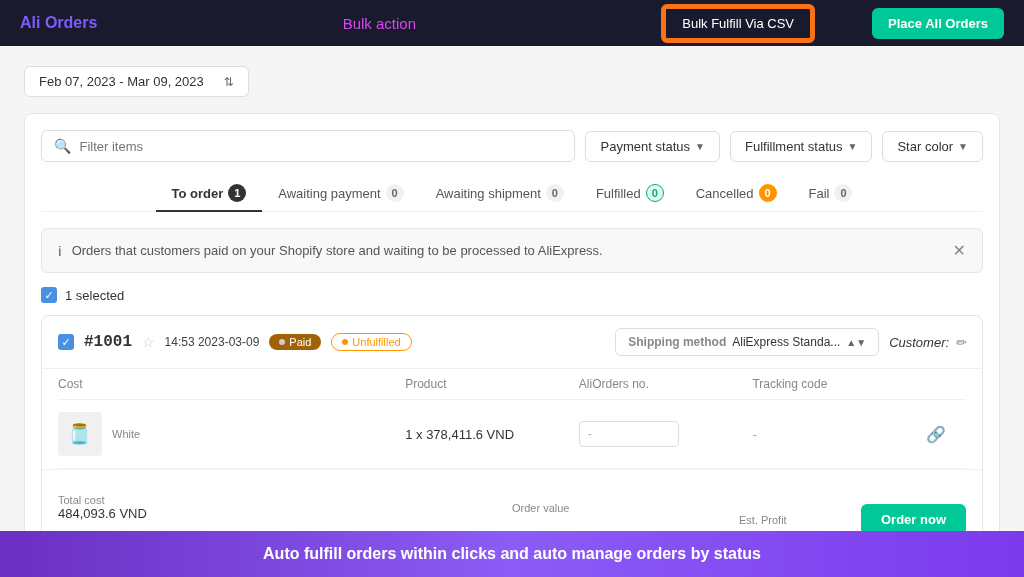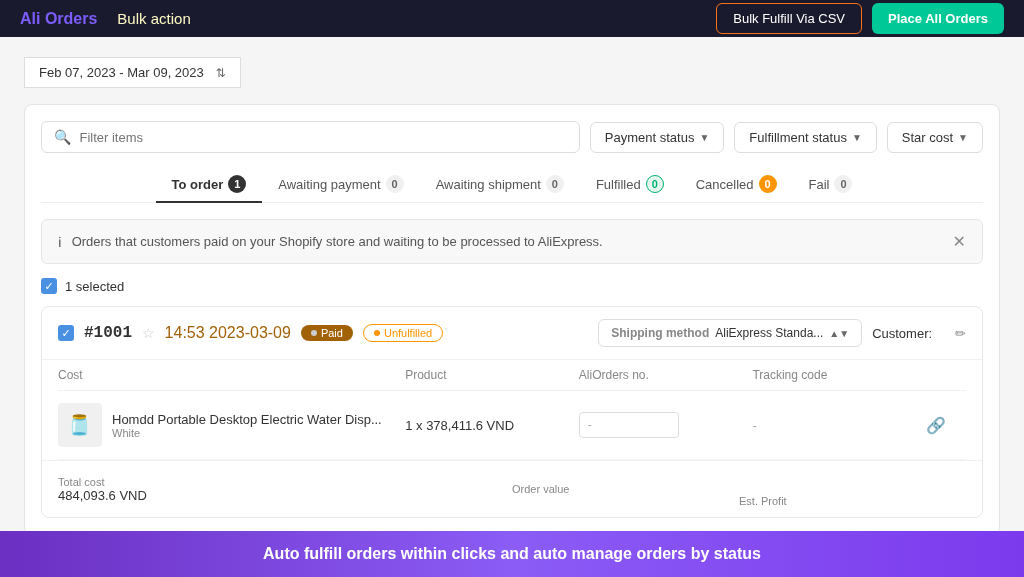--- a/index.html
+++ b/index.html
@@ -4,76 +4,78 @@
   <style>
     * { box-sizing: border-box; margin: 0; padding: 0; }
     body { font-family: -apple-system, BlinkMacSystemFont, 'Segoe UI', sans-serif; background: #f5f5f5; font-size: 14px; color: #333; }
 
     
     .header {
       background: #1a1a2e;
       display: flex;
       align-items: center;
       padding: 0 20px;
-      height: 37px;
+      height: 46px;
       gap: 20px;
     }
     .header-logo {
       color: #7c5cfc;
       font-weight: 700;
       font-size: 16px;
       flex: 0 0 auto;
     }
     .header-title {
-      color: #fef9c3;
+      color: #d946ef;
       font-size: 15px;
       font-weight: 500;
       flex: 1;
+      text-align: center;
     }
     .header-actions {
       display: flex;
       gap: 10px;
       align-items: center;
     }
     .btn-csv {
       background: transparent;
-      border: 1px solid #f97316;
+      border: 5px solid #f97316;
       color: #fff;
       padding: 7px 16px;
       border-radius: 6px;
       cursor: pointer;
       font-size: 13px;
       white-space: nowrap;
     }
     .btn-place-all {
       background: #00c896;
       border: none;
       color: #fff;
       padding: 8px 16px;
       border-radius: 6px;
       cursor: pointer;
       font-size: 13px;
       font-weight: 600;
       white-space: nowrap;
+      margin-left: 47px;
     }
 
     
     .content {
       padding: 20px 24px;
     }
     .date-picker {
       display: inline-flex;
       align-items: center;
       border: 1px solid #ddd;
       background: #fff;
       padding: 7px 14px;
-      border-radius: 0;
-      cursor: pointer;
-      font-size: 13px;
-      gap: 12px;
+      border-radius: 6px;
+      cursor: pointer;
+      font-size: 13px;
+      gap: 20px;
       margin-bottom: 16px;
     }
     .date-picker-arrow {
       color: #666;
       font-size: 12px;
     }
 
     
     .main-card {
       background: #fff;
@@ -242,22 +244,22 @@
       font-weight: 700;
       font-size: 16px;
       font-family: Liberation Mono, monospace;
     }
     .star-icon {
       color: #ccc;
       cursor: pointer;
       font-size: 14px;
     }
     .order-time {
-      color: #a16207;
-      font-size: 16px;
+      color: #404040;
+      font-size: 12px;
     }
     .badge-paid {
       background: #a16207;
       color: #fff;
       border-radius: 12px;
       padding: 2px 10px;
       font-size: 11px;
       display: flex;
       align-items: center;
       gap: 4px;
@@ -309,23 +311,24 @@
       font-size: 12px;
       font-weight: bold;
     }
     .shipping-value {
       font-size: 12px;
       font-weight: 500;
     }
     .customer-section {
       display: flex;
       align-items: center;
-      gap: 23px;
+      gap: 6px;
       font-size: 13px;
       color: #333;
+      font-style: italic;
     }
     .edit-icon {
       color: #888;
       cursor: pointer;
       font-size: 13px;
     }
 
     
     .product-table {
       padding: 0 16px;
@@ -469,21 +472,21 @@
       </div>
       <button class="filter-btn">
         <span>Payment status</span>
         <span class="chevron">▼</span>
       </button>
       <button class="filter-btn">
         <span>Fulfillment status</span>
         <span class="chevron">▼</span>
       </button>
       <button class="filter-btn">
-        <span>Star cost</span>
+        <span>Star color</span>
         <span class="chevron">▼</span>
       </button>
     </div>
 
     <div class="tabs">
       <div class="tab active">
         <span>To order</span>
         <span class="badge badge-dark">1</span>
       </div>
       <div class="tab">
@@ -554,21 +557,20 @@
           <span>Cost</span>
           <span>Product</span>
           <span>AliOrders no.</span>
           <span>Tracking code</span>
           <span></span>
         </div>
         <div class="table-row">
           <div class="product-cell">
             <div class="product-thumb">🫙</div>
             <div>
-              <div class="product-name">Homdd Portable Desktop Electric Water Disp...</div>
               <div class="product-variant">White</div>
             </div>
           </div>
           <div class="cost-cell">1 x 378,411.6 VND</div>
           <div>
             <input class="aliorders-input" type="text" value="-" style="">
           </div>
           <div class="tracking-cell">-</div>
           <div>
             <span class="link-icon">🔗</span>
@@ -581,20 +583,21 @@
           <div class="footer-label">Total cost</div>
           <div class="footer-value">484,093.6 VND</div>
         </div>
         <div>
           <div class="footer-label">Order value</div>
         </div>
         <div style="display:flex;align-items:center;justify-content:space-between;margin-top:24px;">
           <div>
             <div class="footer-label">Est. Profit</div>
           </div>
+          <button class="btn-order-now">Order now</button>
         </div>
       </div>
     </div>
 
   </div>
 </div>
 
 <div class="bottom-banner">
   <span>Auto fulfill orders within clicks and auto manage orders by status</span>
 </div>

